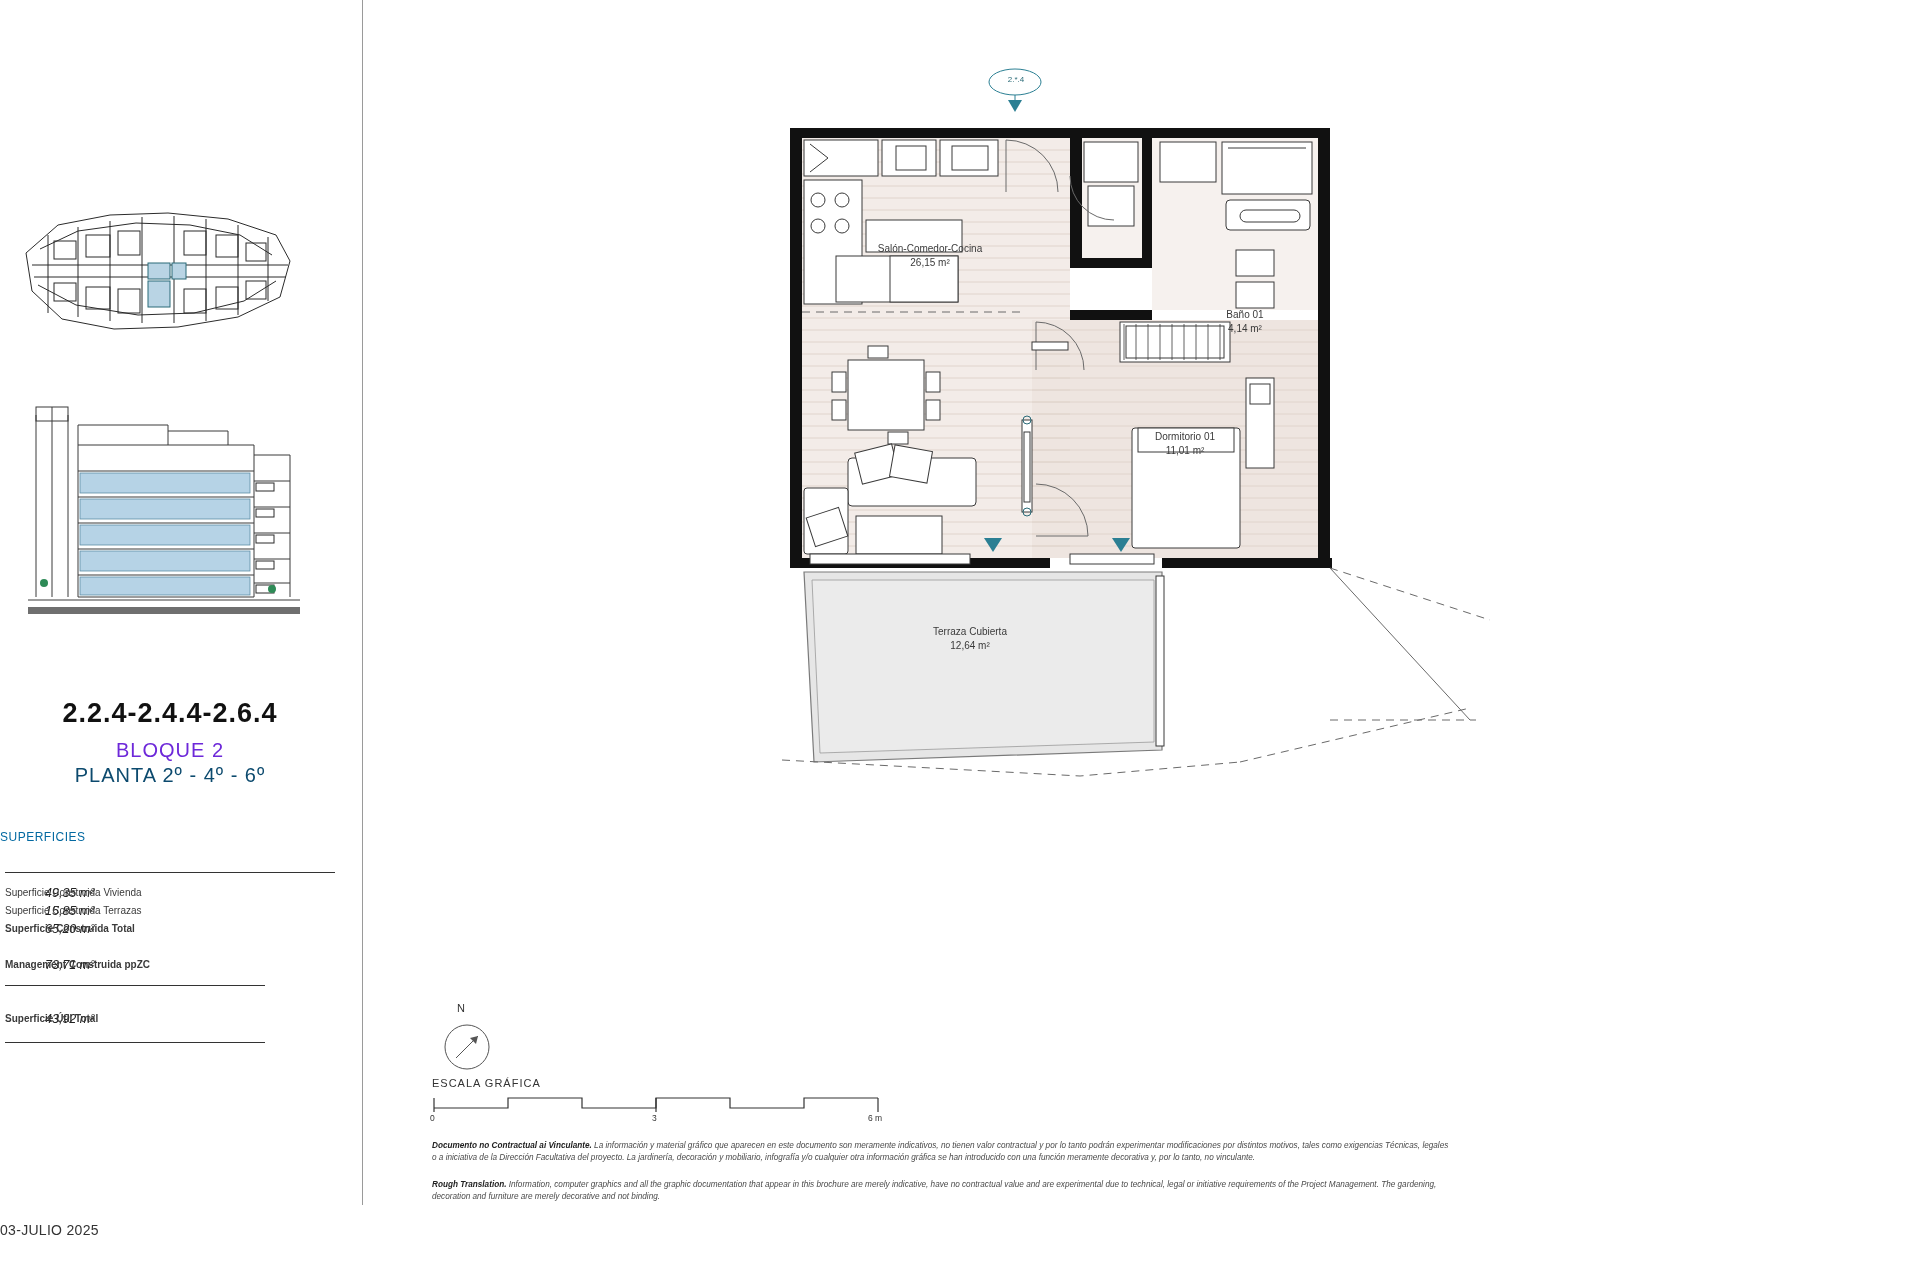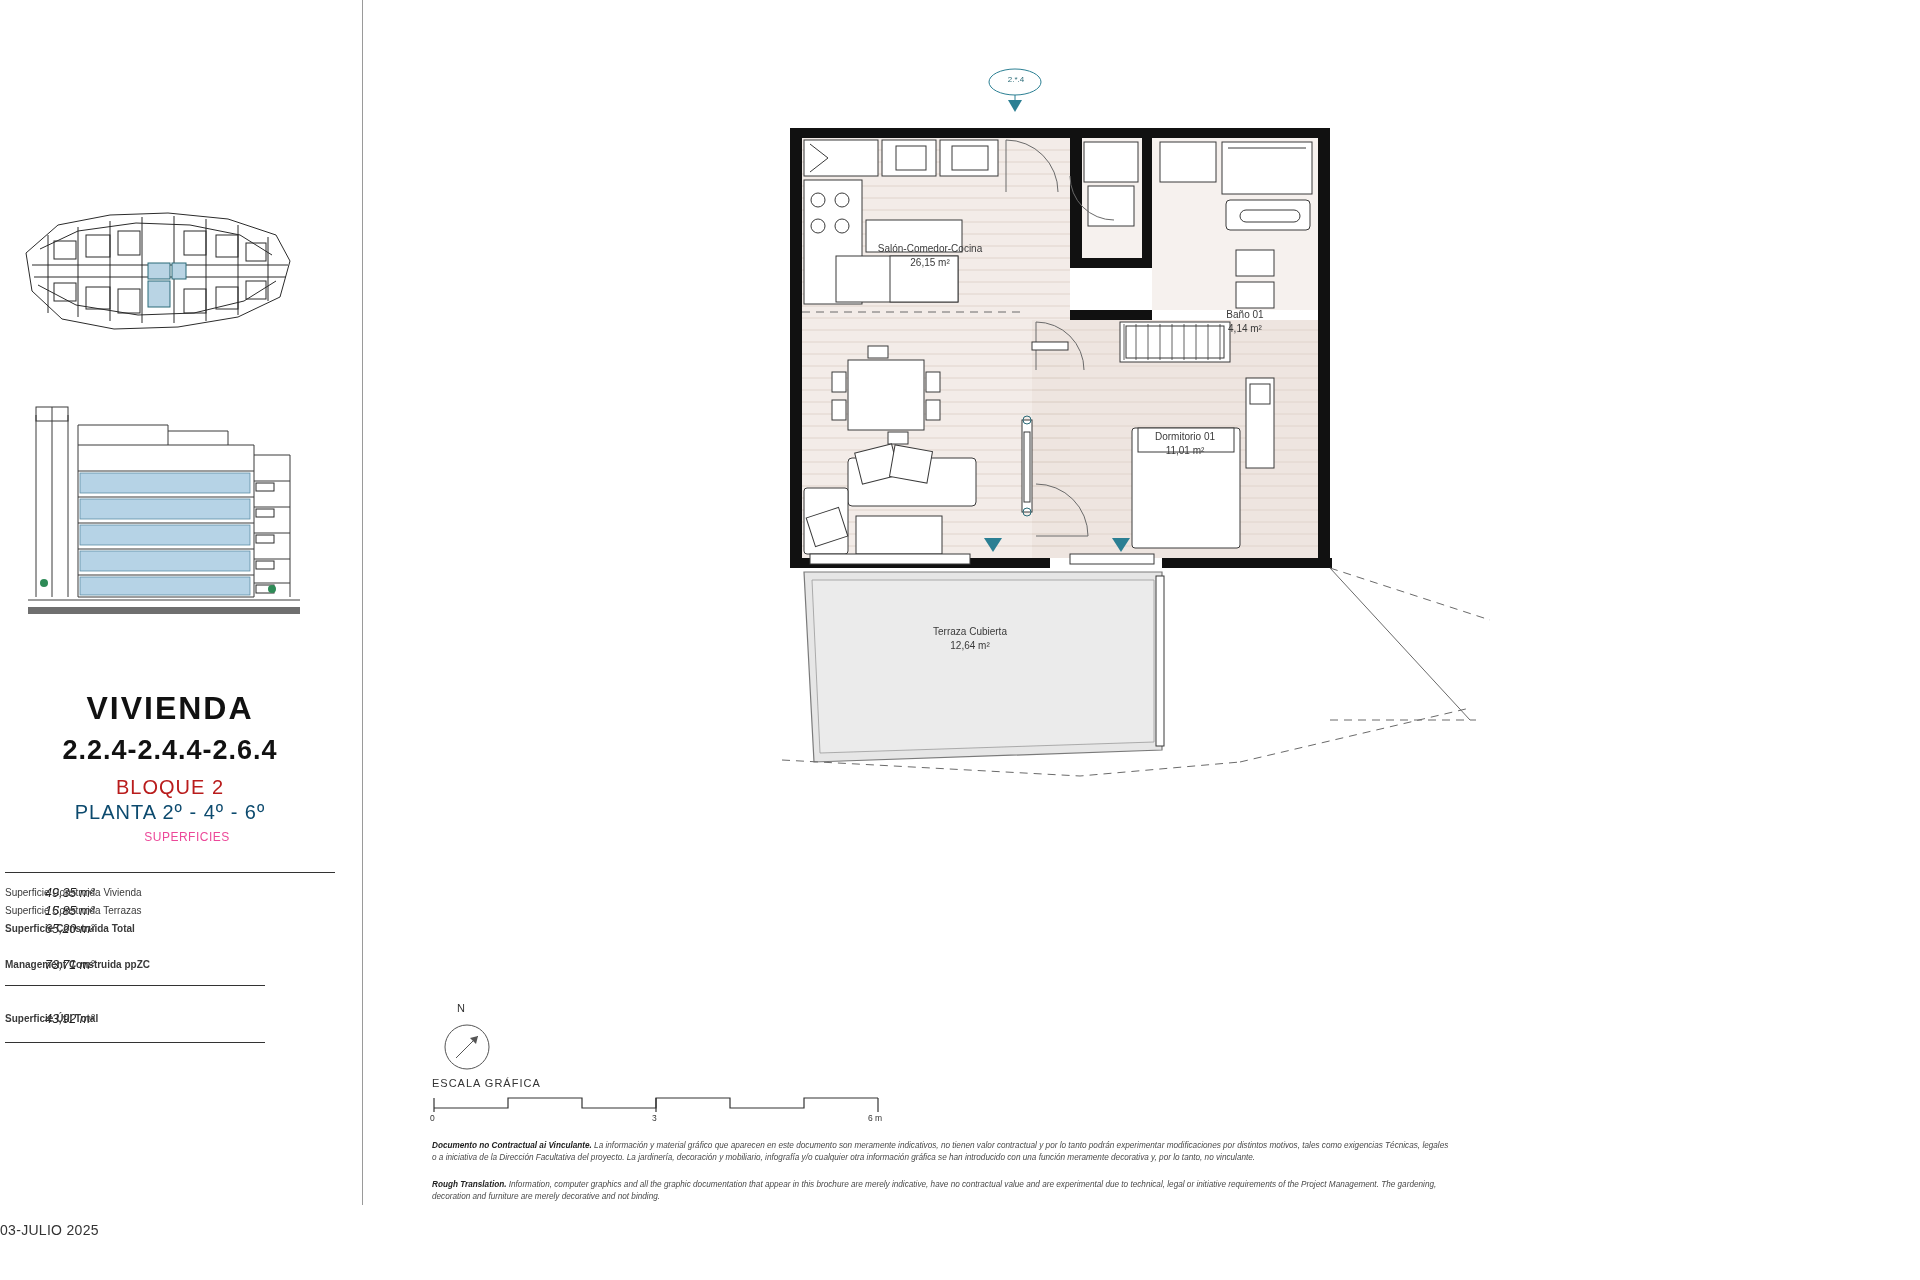--- a/index.html
+++ b/index.html
@@ -18,24 +18,24 @@
   .v-divider{position:absolute;left:362px;top:0;width:1px;height:1205px;background:#9a9a9a;}
 
   
   .thumb-plan{position:absolute;left:18px;top:205px;width:280px;height:135px;}
   .thumb-elev{position:absolute;left:18px;top:385px;width:292px;height:245px;}
 
   
   .title-block{position:absolute;left:0;top:690px;width:340px;text-align:center;}
   .t-vivienda{font-size:32px;font-weight:bold;letter-spacing:2px;color:#111;}
   .t-code{font-size:27px;font-weight:bold;letter-spacing:1px;margin-top:8px;color:#111;}
-  .t-bloque{font-size:20px;margin-top:10px;letter-spacing:1px;color:#b91c1c;}
+  .t-bloque{font-size:20px;margin-top:10px;letter-spacing:1px;color:#6d28d9;}
   .t-planta{font-size:20px;margin-top:2px;letter-spacing:1px;color:#0c4a6e;}
 
-  .sup-head{position:absolute;left:17px;top:830px;width:340px;text-align:center;font-size:12px;letter-spacing:.5px;color:#ec4899;}
+  .sup-head{position:absolute;left:0;top:830px;width:340px;text-align:left;font-size:12px;letter-spacing:.5px;color:#0369a1;}
   .rule{position:absolute;background:#333;height:1px;}
 
   .tbl{position:absolute;left:5px;top:886px;width:330px;font-size:12.5px;color:#222;}
   .tbl .row{display:flex;justify-content:space-between;margin-bottom:4px;}
   .tbl .row .lbl{white-space:nowrap;}
   .tbl .row .val{width:110px;text-align:left;padding-left:40px;font-style:italic;}
   .tbl .row.bold{font-weight:bold;}
   .tbl .row.bold .val{font-weight:normal;}
 
   .gap-row{margin-top:22px;}
@@ -121,21 +121,20 @@
         <rect x="238" y="200" width="18" height="8"></rect>
       </g>
       <rect x="10" y="222" width="272" height="7" fill="#6f6f6f"></rect>
       <g fill="#2e8b57">
           <circle cx="26" cy="198" r="4"></circle>
           <circle cx="254" cy="204" r="4"></circle>
         </g>
     </svg>
 
     <div class="title-block">
-      <div class="t-vivienda">VIVIENDA</div>
       <div class="t-code">2.2.4-2.4.4-2.6.4</div>
       <div class="t-bloque">BLOQUE 2</div>
       <div class="t-planta">PLANTA 2º - 4º - 6º</div>
     </div>
 
     <div class="sup-head">SUPERFICIES</div>
     <div class="rule" style="left:5px;top:872px;width:330px;"></div>
 
     <div class="tbl">
       <div class="row">

